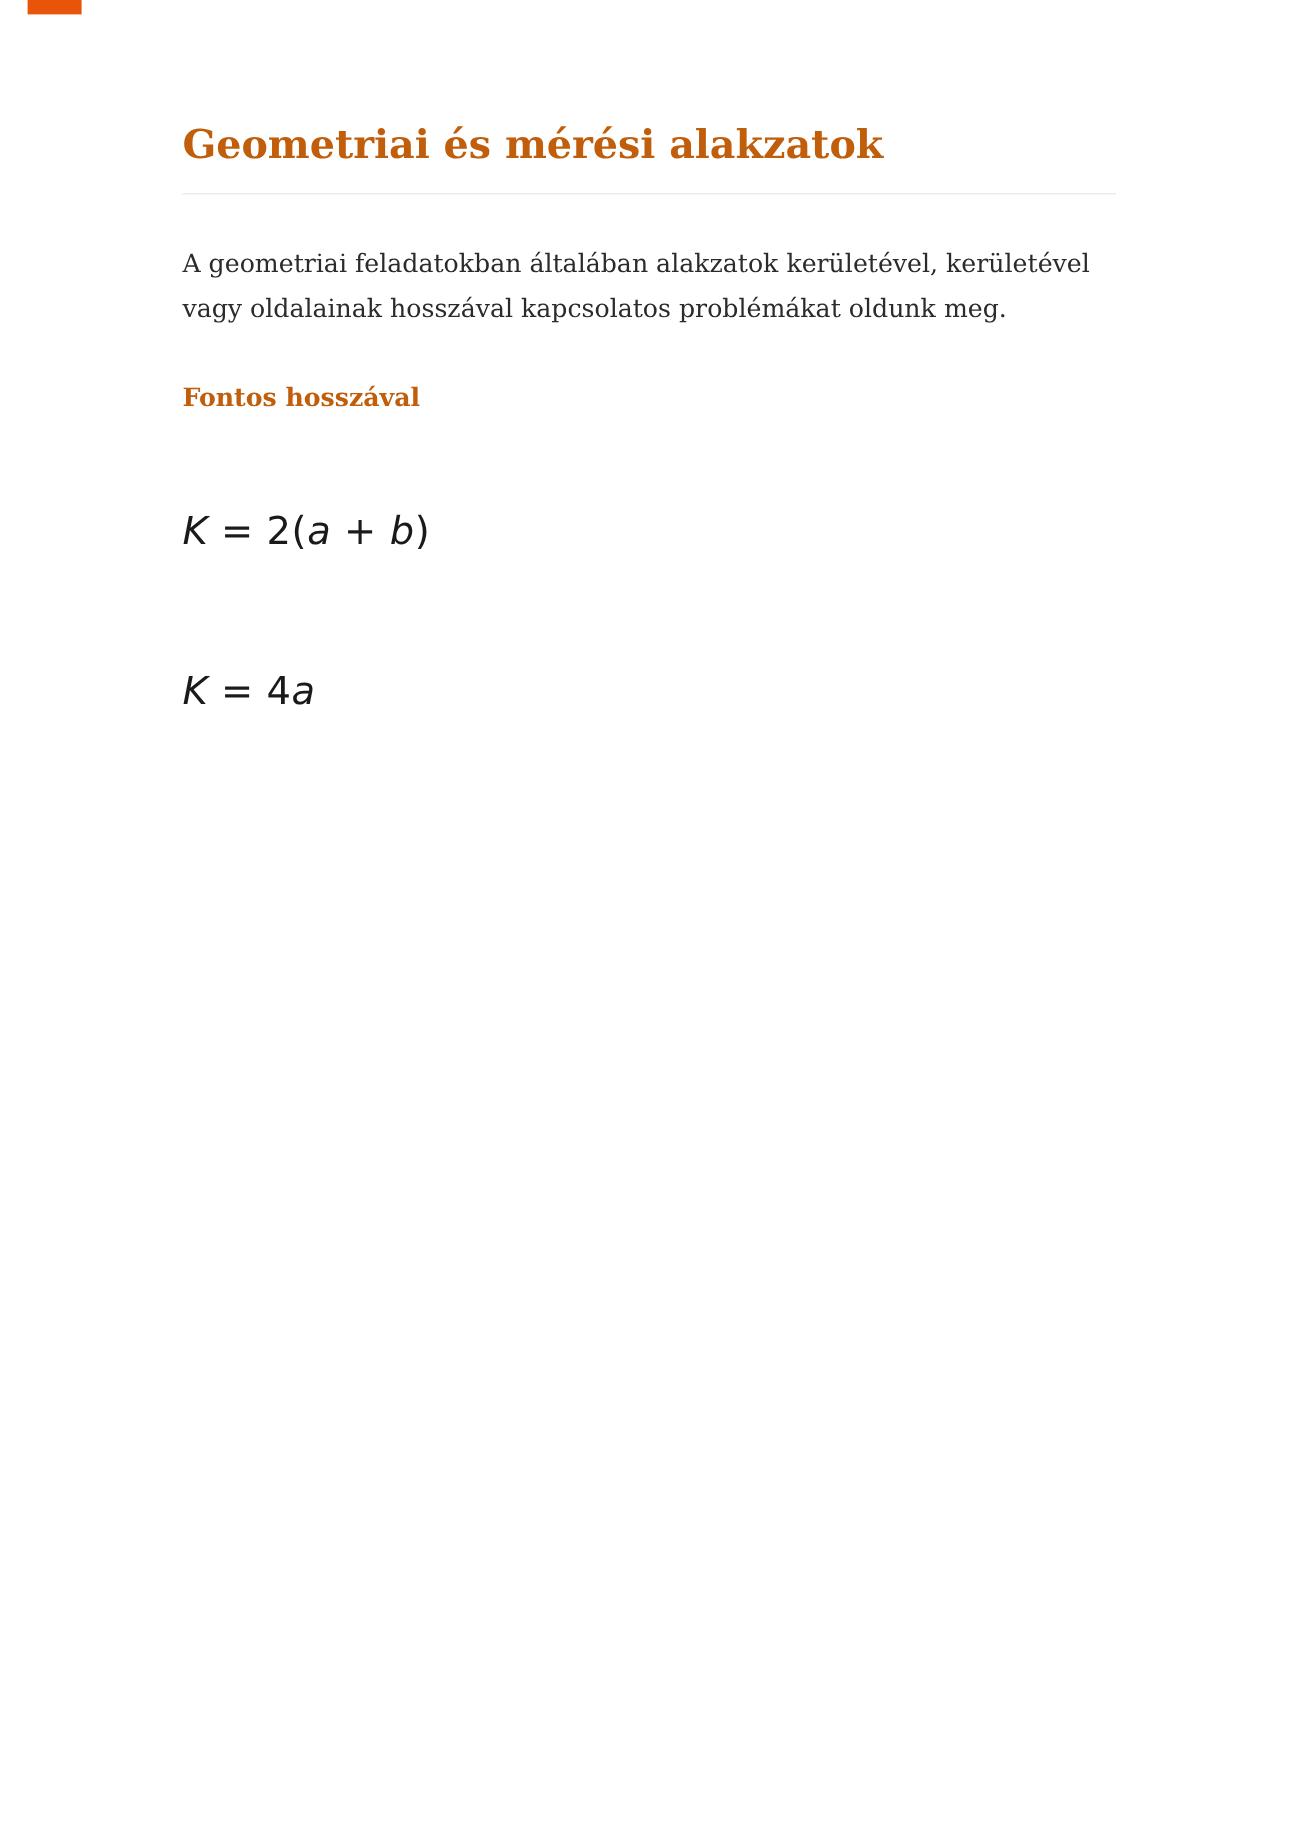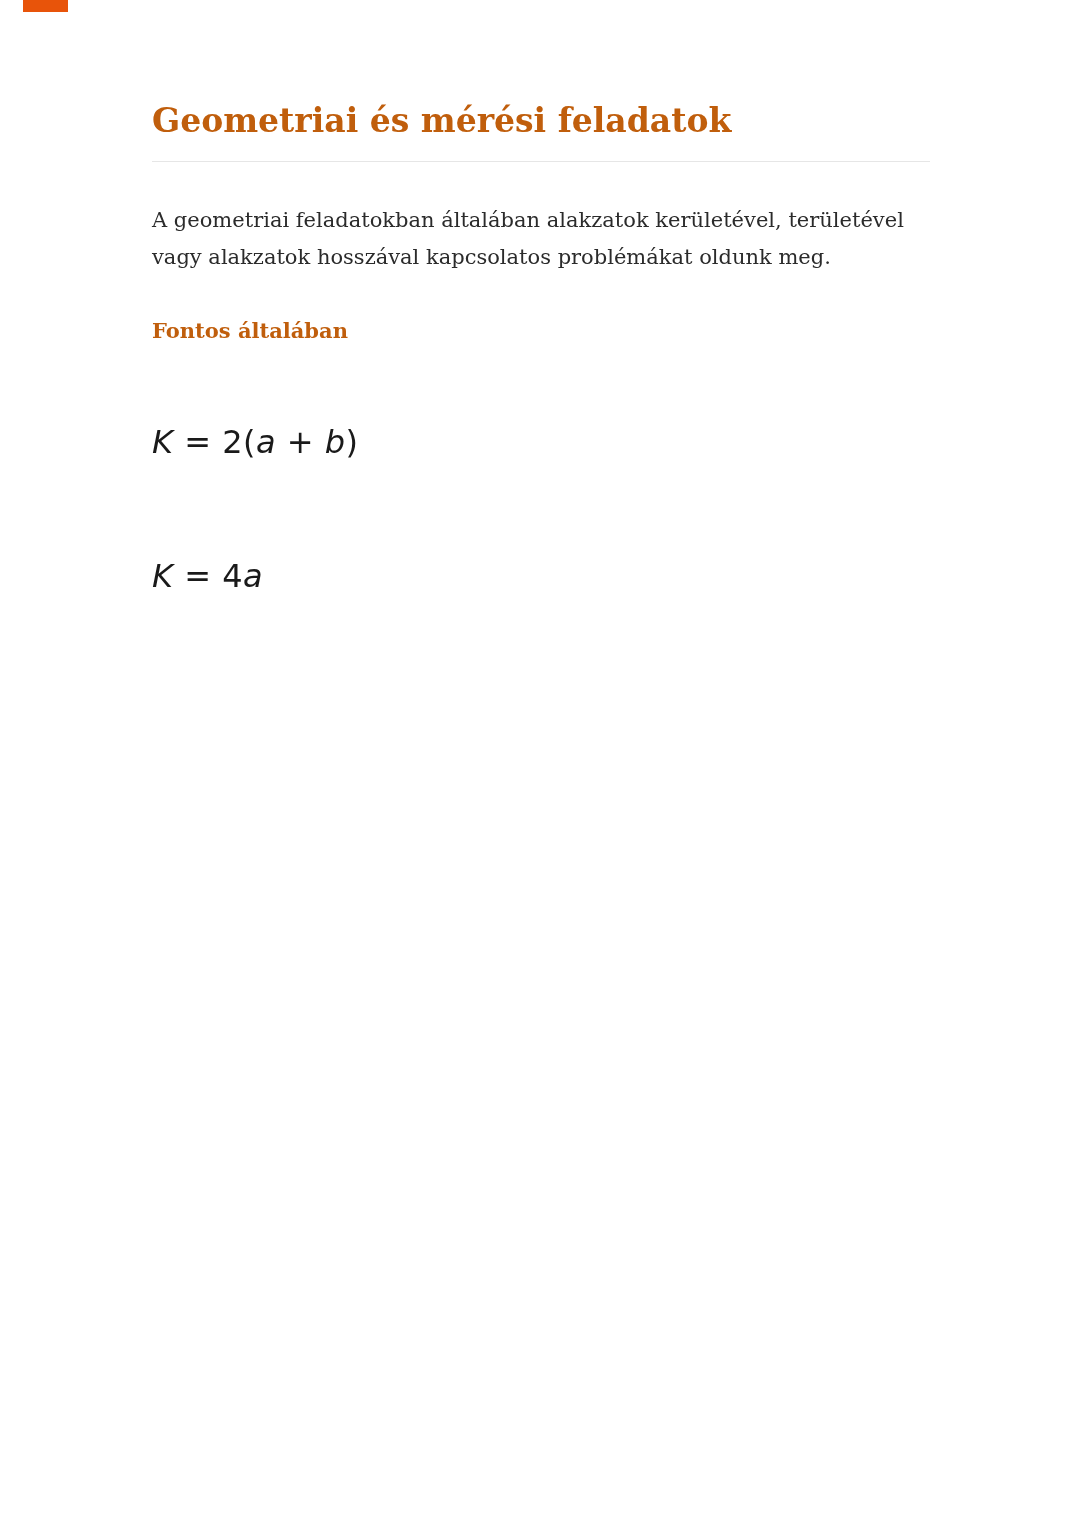--- a/index.html
+++ b/index.html
@@ -86,27 +86,27 @@
 </style>
 </head>
 <body>
 
 <div class="page">
 
   <div class="corner-marker"></div>
 
   <main class="content">
 
-    <h1 class="page-title">Geometriai és mérési feladatok</h1>
+    <h1 class="page-title">Geometriai és mérési alakzatok</h1>
 
     <hr class="divider">
 
-    <p class="intro">A geometriai feladatokban általában alakzatok kerületével, területével vagy alakzatok hosszával kapcsolatos problémákat oldunk meg.</p>
+    <p class="intro">A geometriai feladatokban általában alakzatok kerületével, kerületével vagy oldalainak hosszával kapcsolatos problémákat oldunk meg.</p>
 
-    <h2 class="subheading">Fontos általában</h2>
+    <h2 class="subheading">Fontos hosszával</h2>
 
     <div class="formulas">
       <div class="formula"><span class="math-var">K</span><span class="math-op"> = 2(</span><span class="math-var">a</span><span class="math-op"> + </span><span class="math-var">b</span><span class="math-op">)</span></div>
       <div class="formula"><span class="math-var">K</span><span class="math-op"> = 4</span><span class="math-var">a</span></div>
     </div>
 
   </main>
 </div>
 
 </body></html>

